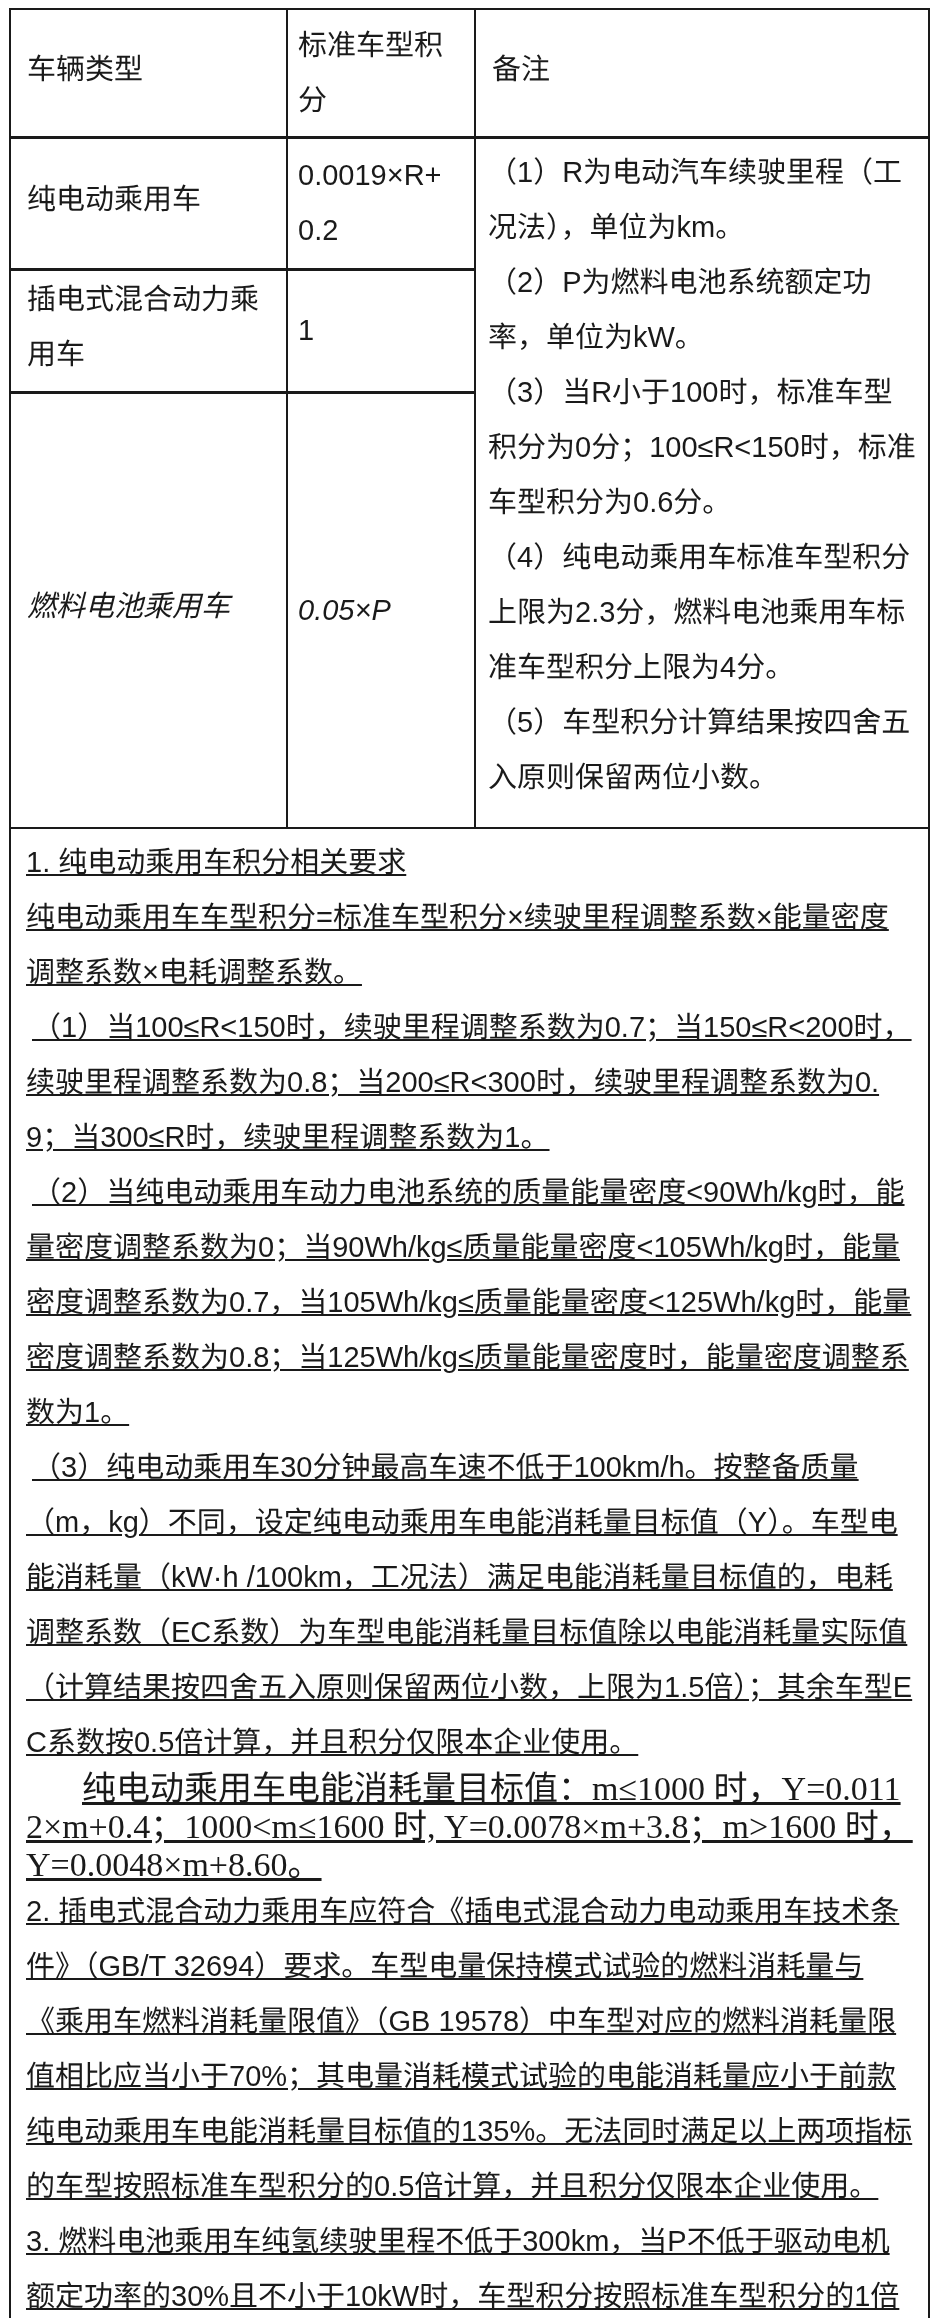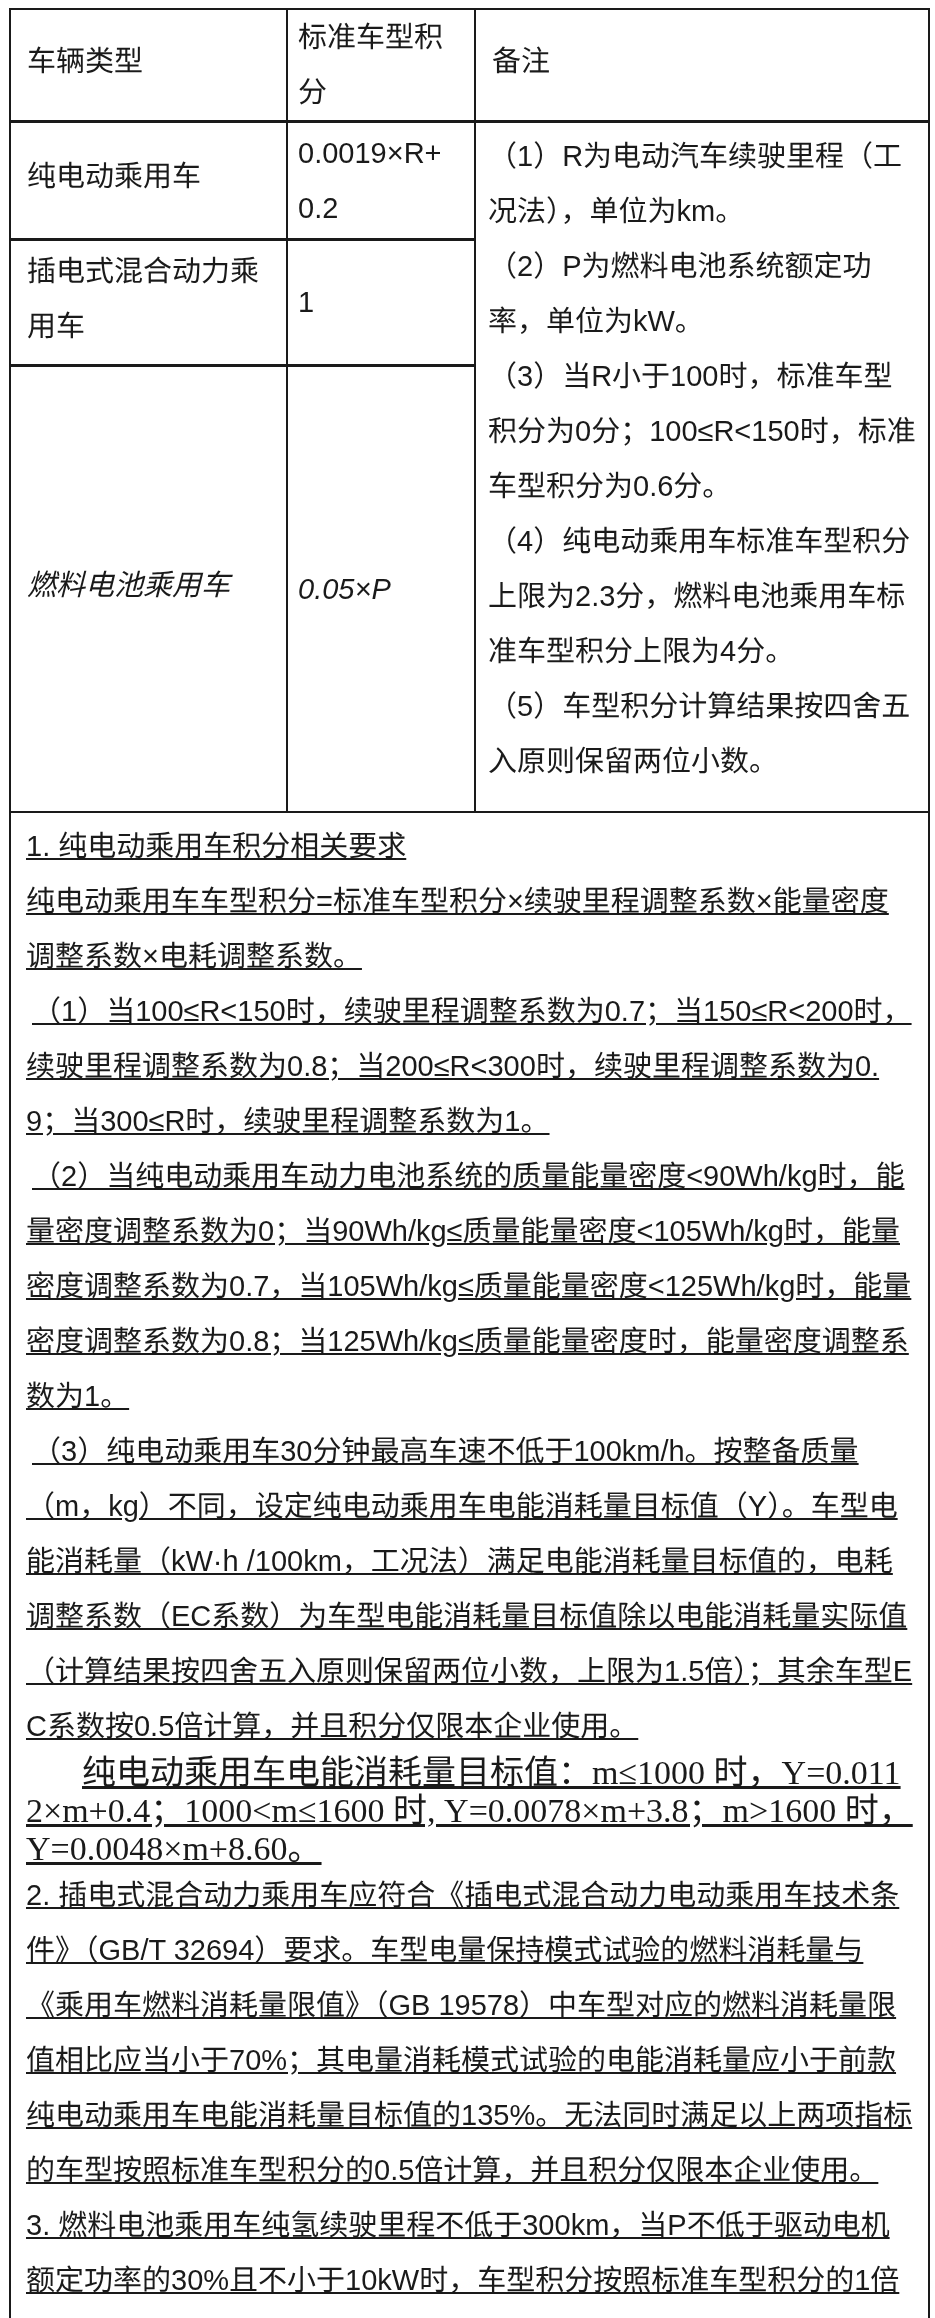--- a/index.html
+++ b/index.html
@@ -37,21 +37,21 @@
   col.c1 { width: 277px; }
   col.c2 { width: 188px; }
   col.c3 { width: 454px; }
 
   tr.header-row    { height: 107px; }
   tr.row-bev       { height: 107px; }
   tr.row-phev      { height: 106px; margin-left: 24px; }
   tr.row-fcev      { height: 427px; font-style: italic; }
 
   td.cell-type  { padding: 0 12px 8px 16px; }
-  td.cell-score { padding: 0 10px; }
+  td.cell-score { padding: 8px 10px; }
   tr.header-row td { border-bottom-width: 3px; }
   tr.row-bev td.cell-type, tr.row-bev td.cell-score,
   tr.row-phev td.cell-type, tr.row-phev td.cell-score { border-bottom-width: 3px; }
 
   td.remarks-cell {
     vertical-align: top;
     padding: 6px 12px 22px 12px;
     text-align: justify;
   }
   td.remarks-cell p {

